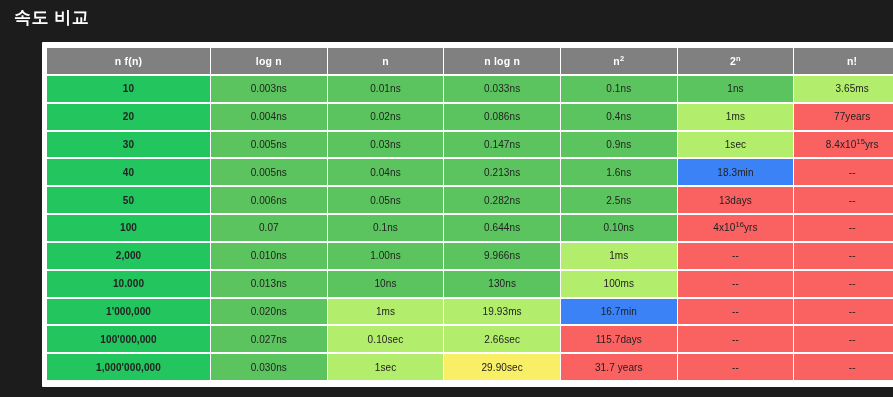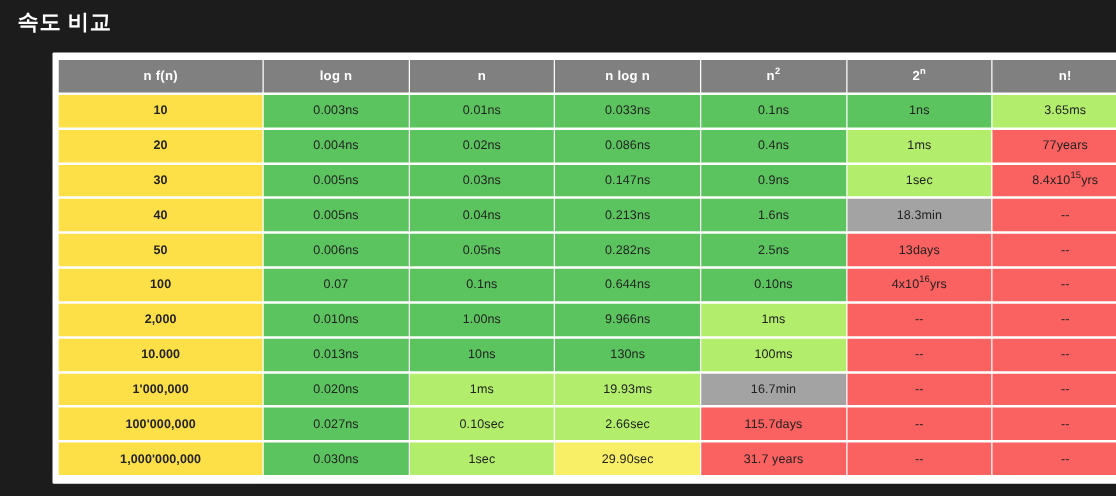--- a/index.html
+++ b/index.html
@@ -61,32 +61,32 @@
   table.cmp td {
     font-size: 10px;
     height: 24px;
     text-align: center;
     vertical-align: middle;
     color: #222222;
     padding: 0;
     letter-spacing: 0.1px;
   }
   td.rowlabel {
-    background: #fde047;
+    background: #22c55e;
     text-align: left;
     padding-left: 12px;
     font-weight: 700;
     font-size: 10.5px;
     color: #333333;
   }
   
   .c-green  { background: #5cc45f; }
   .c-lgreen { background: #b2ee6b; }
   .c-yellow { background: #f9ef66; }
-  .c-orange { background: #a3a3a3; }
+  .c-orange { background: #3b82f6; }
   .c-red    { background: #fa6161; }
   sup { font-size: 7.5px; vertical-align: super; line-height: 0; }
   col.c0 { width: 163px; }
   col.cx { width: auto; }
 </style>
 </head>
 <body>
 
 <div id="page">
 

